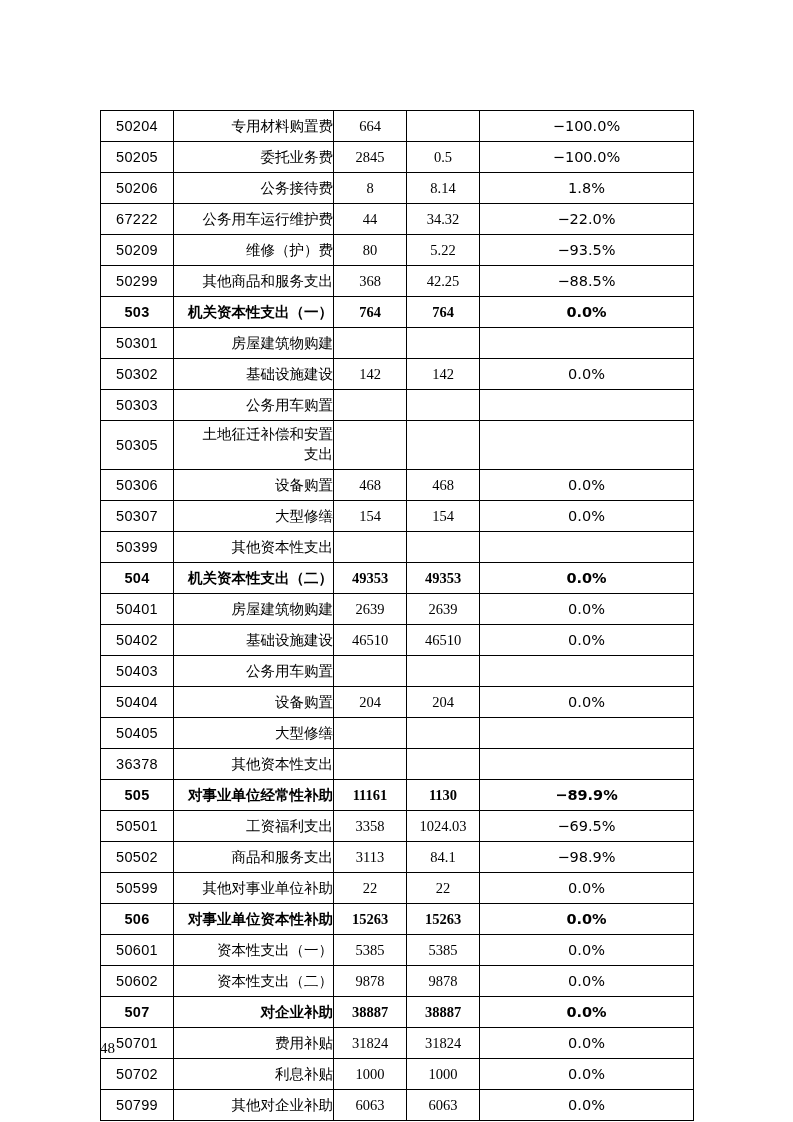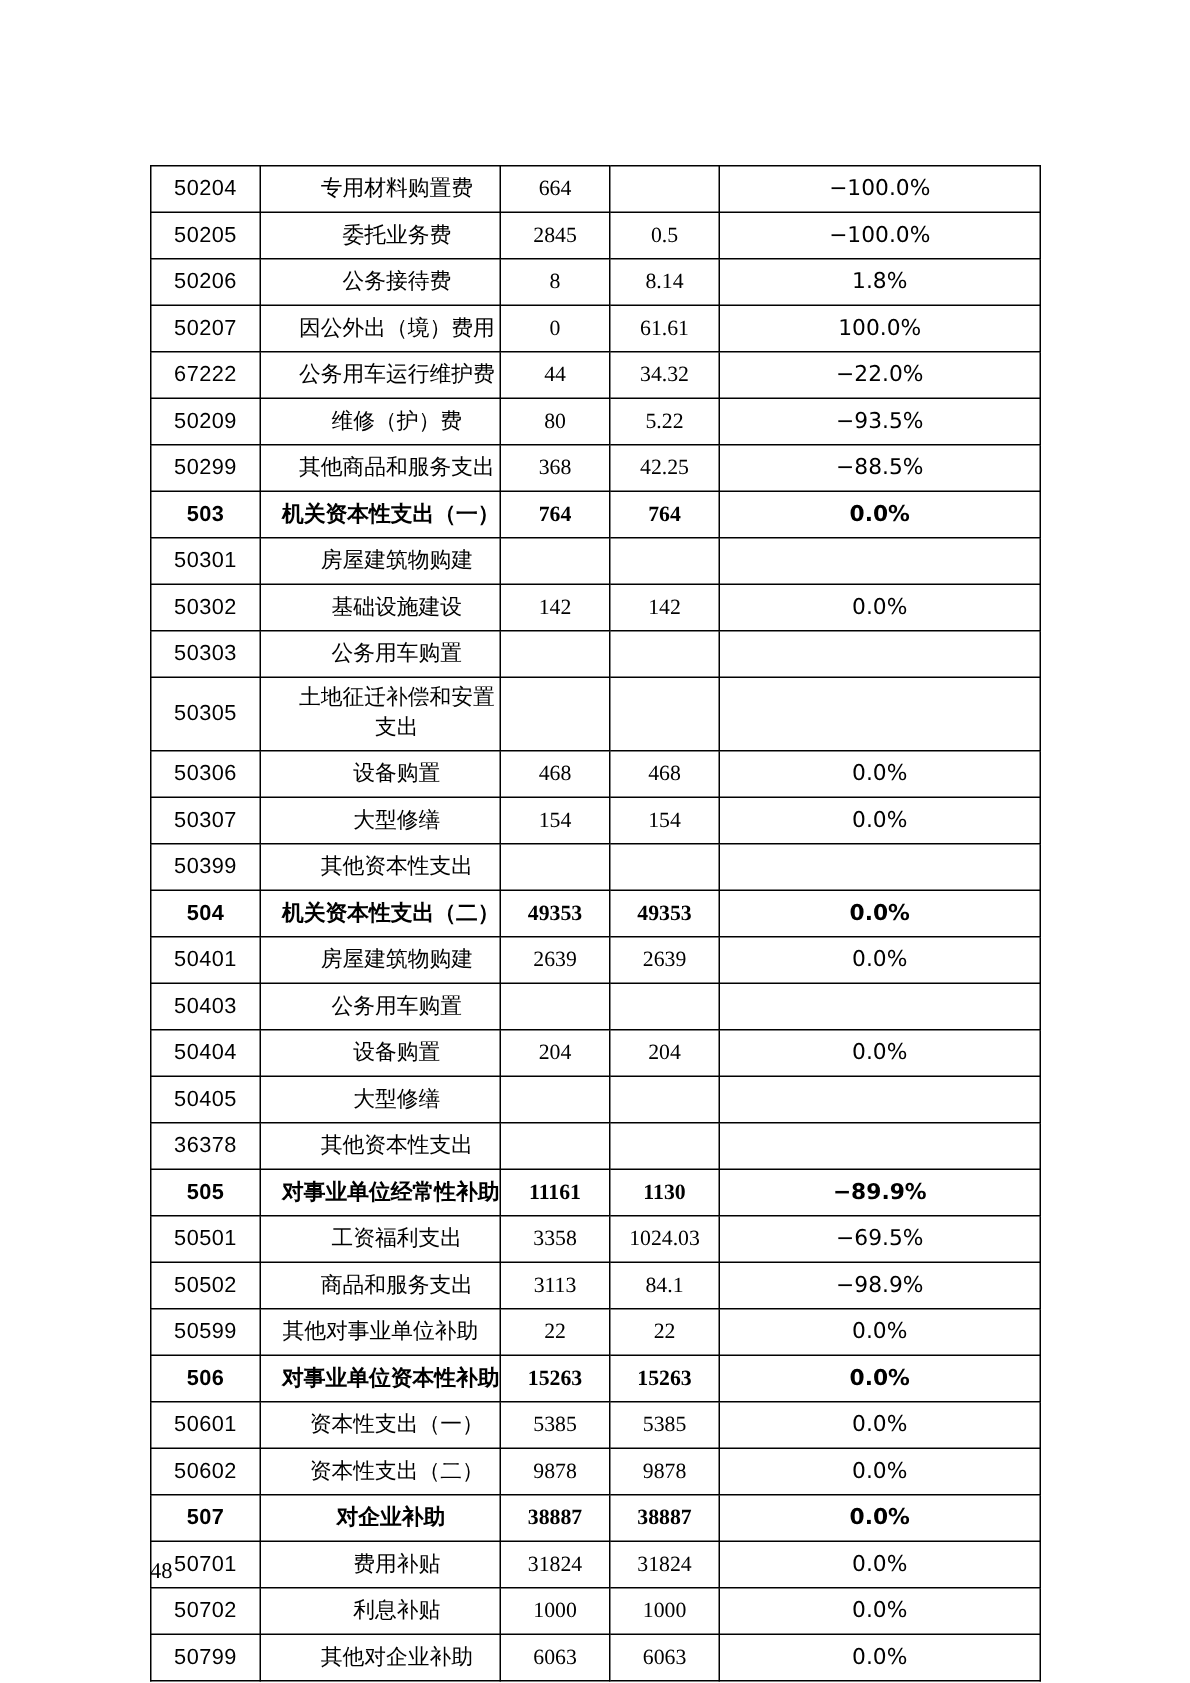--- a/index.html
+++ b/index.html
@@ -46,21 +46,21 @@
   col.c-v1    { width: 73px; }
   col.c-v2    { width: 73px; }
   col.c-v3    { width: 214px; }
 
   td.code {
     text-align: center;
     font-family: Liberation Sans, sans-serif;
     letter-spacing: 0.3px;
   }
   td.name {
-    text-align: center;
+    text-align: right;
     padding-left: 10px;
     padding-right: 4px;
     font-family: Liberation Sans, sans-serif;
     font-size: 13.5px;
   }
   td.name.indent {
     padding-left: 22px;
   }
   td.val {
     text-align: center;
@@ -127,27 +127,20 @@
             <td class="pct">−100.0%</td>
           </tr>
           <tr>
             <td class="code">50206</td>
             <td class="name indent">公务接待费</td>
             <td class="val">8</td>
             <td class="val">8.14</td>
             <td class="pct">1.8%</td>
           </tr>
           <tr>
-            <td class="code">50207</td>
-            <td class="name indent">因公外出（境）费用</td>
-            <td class="val">0</td>
-            <td class="val">61.61</td>
-            <td class="pct">100.0%</td>
-          </tr>
-          <tr>
             <td class="code">67222</td>
             <td class="name indent">公务用车运行维护费</td>
             <td class="val">44</td>
             <td class="val">34.32</td>
             <td class="pct">−22.0%</td>
           </tr>
           <tr>
             <td class="code">50209</td>
             <td class="name indent">维修（护）费</td>
             <td class="val">80</td>
@@ -225,20 +218,27 @@
             <td class="pct">0.0%</td>
           </tr>
           <tr>
             <td class="code">50401</td>
             <td class="name indent">房屋建筑物购建</td>
             <td class="val">2639</td>
             <td class="val">2639</td>
             <td class="pct">0.0%</td>
           </tr>
           <tr>
+            <td class="code">50402</td>
+            <td class="name indent">基础设施建设</td>
+            <td class="val">46510</td>
+            <td class="val">46510</td>
+            <td class="pct">0.0%</td>
+          </tr>
+          <tr>
             <td class="code">50403</td>
             <td class="name indent">公务用车购置</td>
             <td class="val"></td>
             <td class="val"></td>
             <td class="pct"></td>
           </tr>
           <tr>
             <td class="code">50404</td>
             <td class="name indent">设备购置</td>
             <td class="val">204</td>

